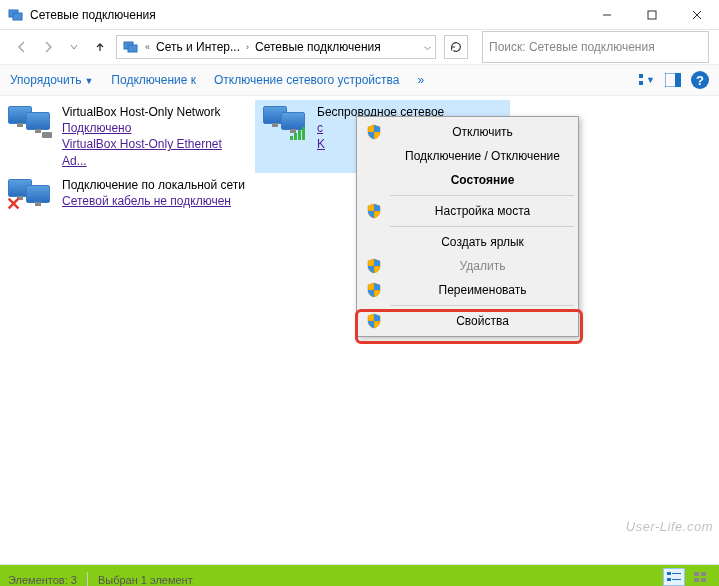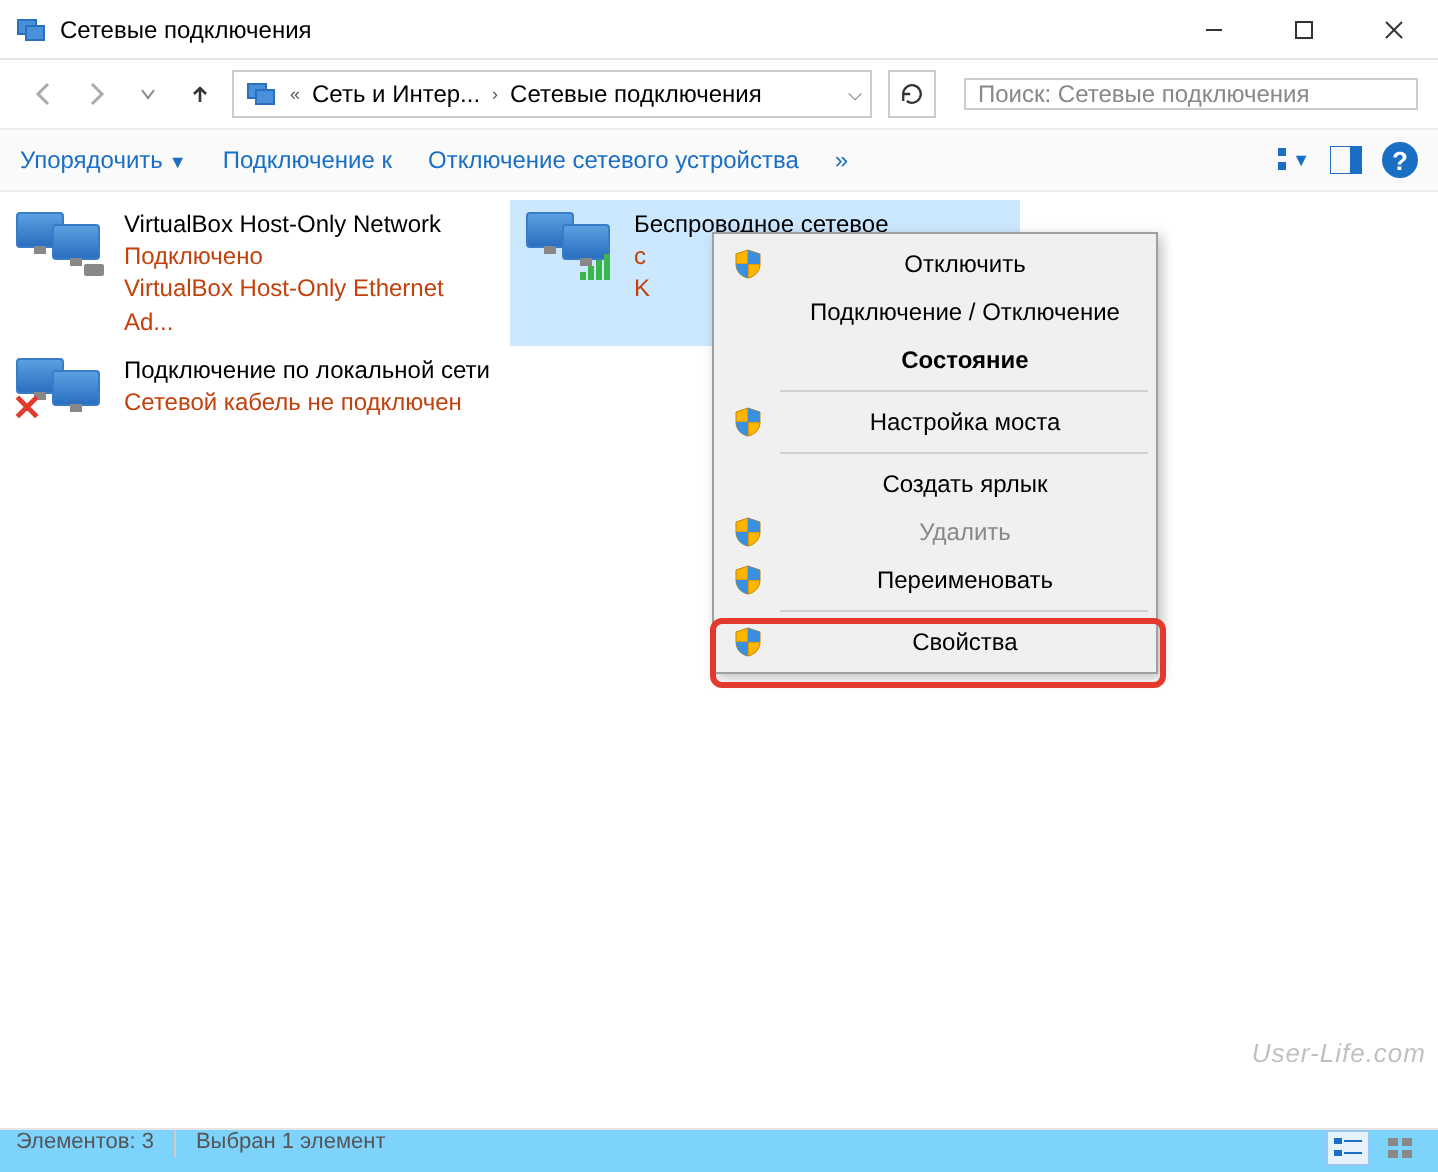--- a/index.html
+++ b/index.html
@@ -13,45 +13,45 @@
 
   .addrbar { height: 34px; display: flex; align-items: center; padding: 0 10px; gap: 4px; }
   .nav-btn { width: 24px; height: 24px; border-radius: 2px; display: flex; align-items: center; justify-content: center; color: #888; }
   .nav-btn.enabled { color: #333; }
   .nav-group { display: flex; align-items: center; gap: 2px; }
 
   .breadcrumb { flex: 0 0 auto; width: 320px; height: 24px; border: 1px solid #ccc; display: flex; align-items: center; font-size: 12px; padding: 0 2px; }
   .breadcrumb .crumb { padding: 0 4px; height: 100%; display: flex; align-items: center; white-space: nowrap; }
   .breadcrumb .sep { font-size: 9px; color: #555; padding: 0 2px; }
   .refresh { width: 24px; height: 24px; border: 1px solid #ccc; display: flex; align-items: center; justify-content: center; font-size: 13px; margin-left: 4px; }
-  .search { flex: 1; height: 16px; border: 1px solid #ccc; margin-left: 10px; display: flex; align-items: center; padding: 0 6px; color: #888; font-size: 12px; }
+  .search { flex: 1; height: 32px; border: 1px solid #ccc; margin-left: 10px; display: flex; align-items: center; padding: 0 6px; color: #888; font-size: 12px; }
 
   .toolbar { height: 32px; display: flex; align-items: center; padding: 0 10px; gap: 18px; font-size: 12px; color: #1a6fc4; border-top: 1px solid #eee; border-bottom: 1px solid #eee; background: #fafafa; }
   .toolbar .drop { font-size: 9px; margin-left: 3px; }
   .toolbar-right { margin-left: auto; display: flex; align-items: center; gap: 10px; }
   .tool-ico { width: 16px; height: 16px; display: flex; align-items: center; justify-content: center; }
 
   .content { position: relative; height: 462px; overflow: hidden; }
   .items { display: flex; flex-wrap: wrap; padding: 4px 0; }
   .item { width: 255px; display: flex; padding: 4px 6px; gap: 8px; align-items: flex-start; }
   .item.selected { background: #cce8ff; }
   .item-icon { width: 48px; height: 36px; flex-shrink: 0; position: relative; }
   .item-text { font-size: 12px; line-height: 1.35; overflow: hidden; }
   .item-text .t1 { color: #000; }
-  .item-text .t2, .item-text .t3 { color: #c2410c; }
+  .item-text .t2, .item-text .t3 { color: #4c1d95; text-decoration: underline; }
 
   .ctx { position: absolute; left: 356px; top: 20px; width: 223px; background: #f0f0f0; border: 1px solid #a0a0a0; box-shadow: 2px 2px 6px rgba(0,0,0,0.25); font-size: 12px; padding: 3px; }
   .ctx-item { height: 24px; display: flex; align-items: center; padding-left: 30px; position: relative; justify-content: center; }
   .ctx-item.disabled { color: #888; }
   .ctx-item.bold { font-weight: bold; }
   .ctx-item .shield { position: absolute; left: 6px; width: 16px; height: 16px; }
   .ctx-sep { height: 1px; background: #d0d0d0; margin: 3px 1px 3px 30px; }
   .ctx-highlight { position: absolute; left: 355px; top: 213px; width: 228px; height: 35px; border: 3px solid #e23b2e; border-radius: 6px; pointer-events: none; }
 
-  .status { position: absolute; bottom: 0; left: 0; right: 0; height: 22px; border-top: 1px solid #e5e5e5; display: flex; align-items: flex-start; font-size: 11px; color: #555; padding: 0 8px; background: #7dd3fc; }
+  .status { position: absolute; bottom: 0; left: 0; right: 0; height: 22px; border-top: 1px solid #e5e5e5; display: flex; align-items: flex-end; font-size: 11px; color: #555; padding: 0 8px; background: #84cc16; }
   .status .sep-v { width: 1px; height: 14px; background: #ccc; margin: 0 10px; }
   .status .right { margin-left: auto; display: flex; gap: 4px; }
   .status .view-btn { width: 22px; height: 18px; border: 1px solid transparent; display:flex; align-items:center; justify-content:center; }
   .status .view-btn.active { border-color: #99c6f0; background: #e5f1fb; }
 
   .watermark { position: absolute; right: 6px; bottom: 24px; font-size: 13px; color: rgba(0,0,0,0.25); font-style: italic; letter-spacing: 0.5px; margin-left: 24px; }
 
   
   .monitors { position: relative; width: 48px; height: 36px; }
   .monitors .mon { position: absolute; width: 24px; height: 18px; background: linear-gradient(#5aa0e0,#2a6fc0); border: 1px solid #3a7bc8; border-radius: 2px; }

